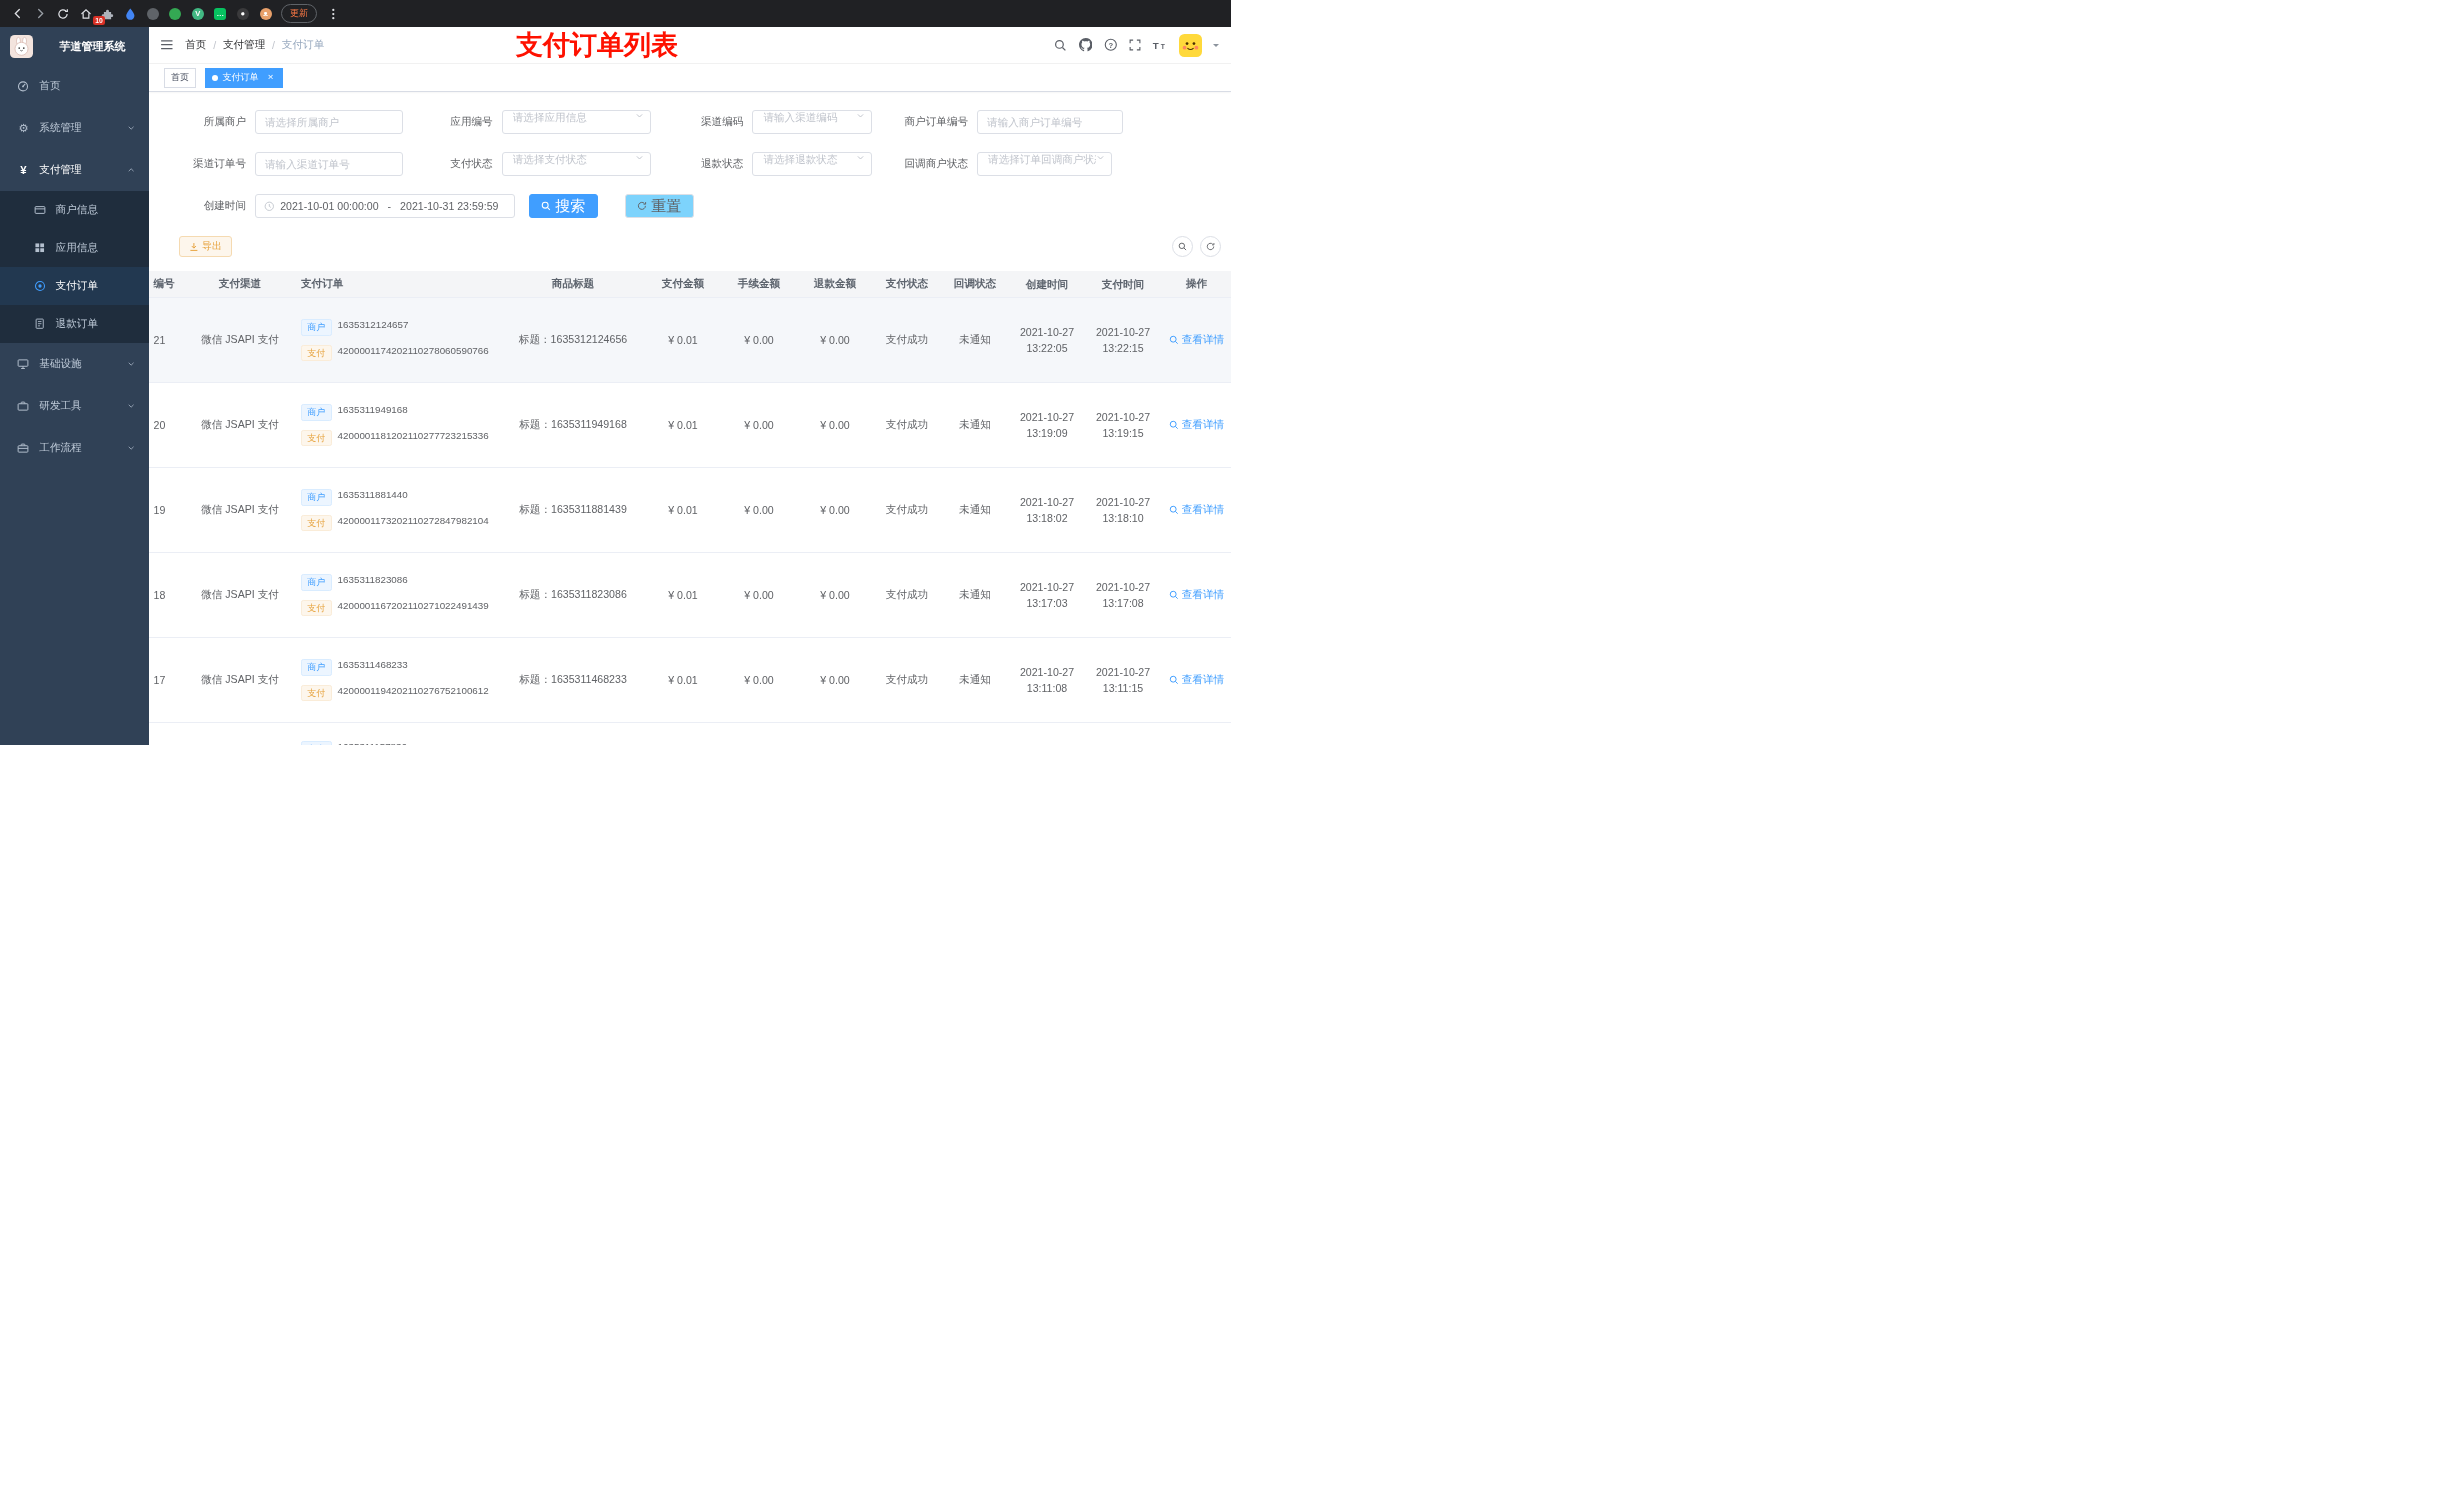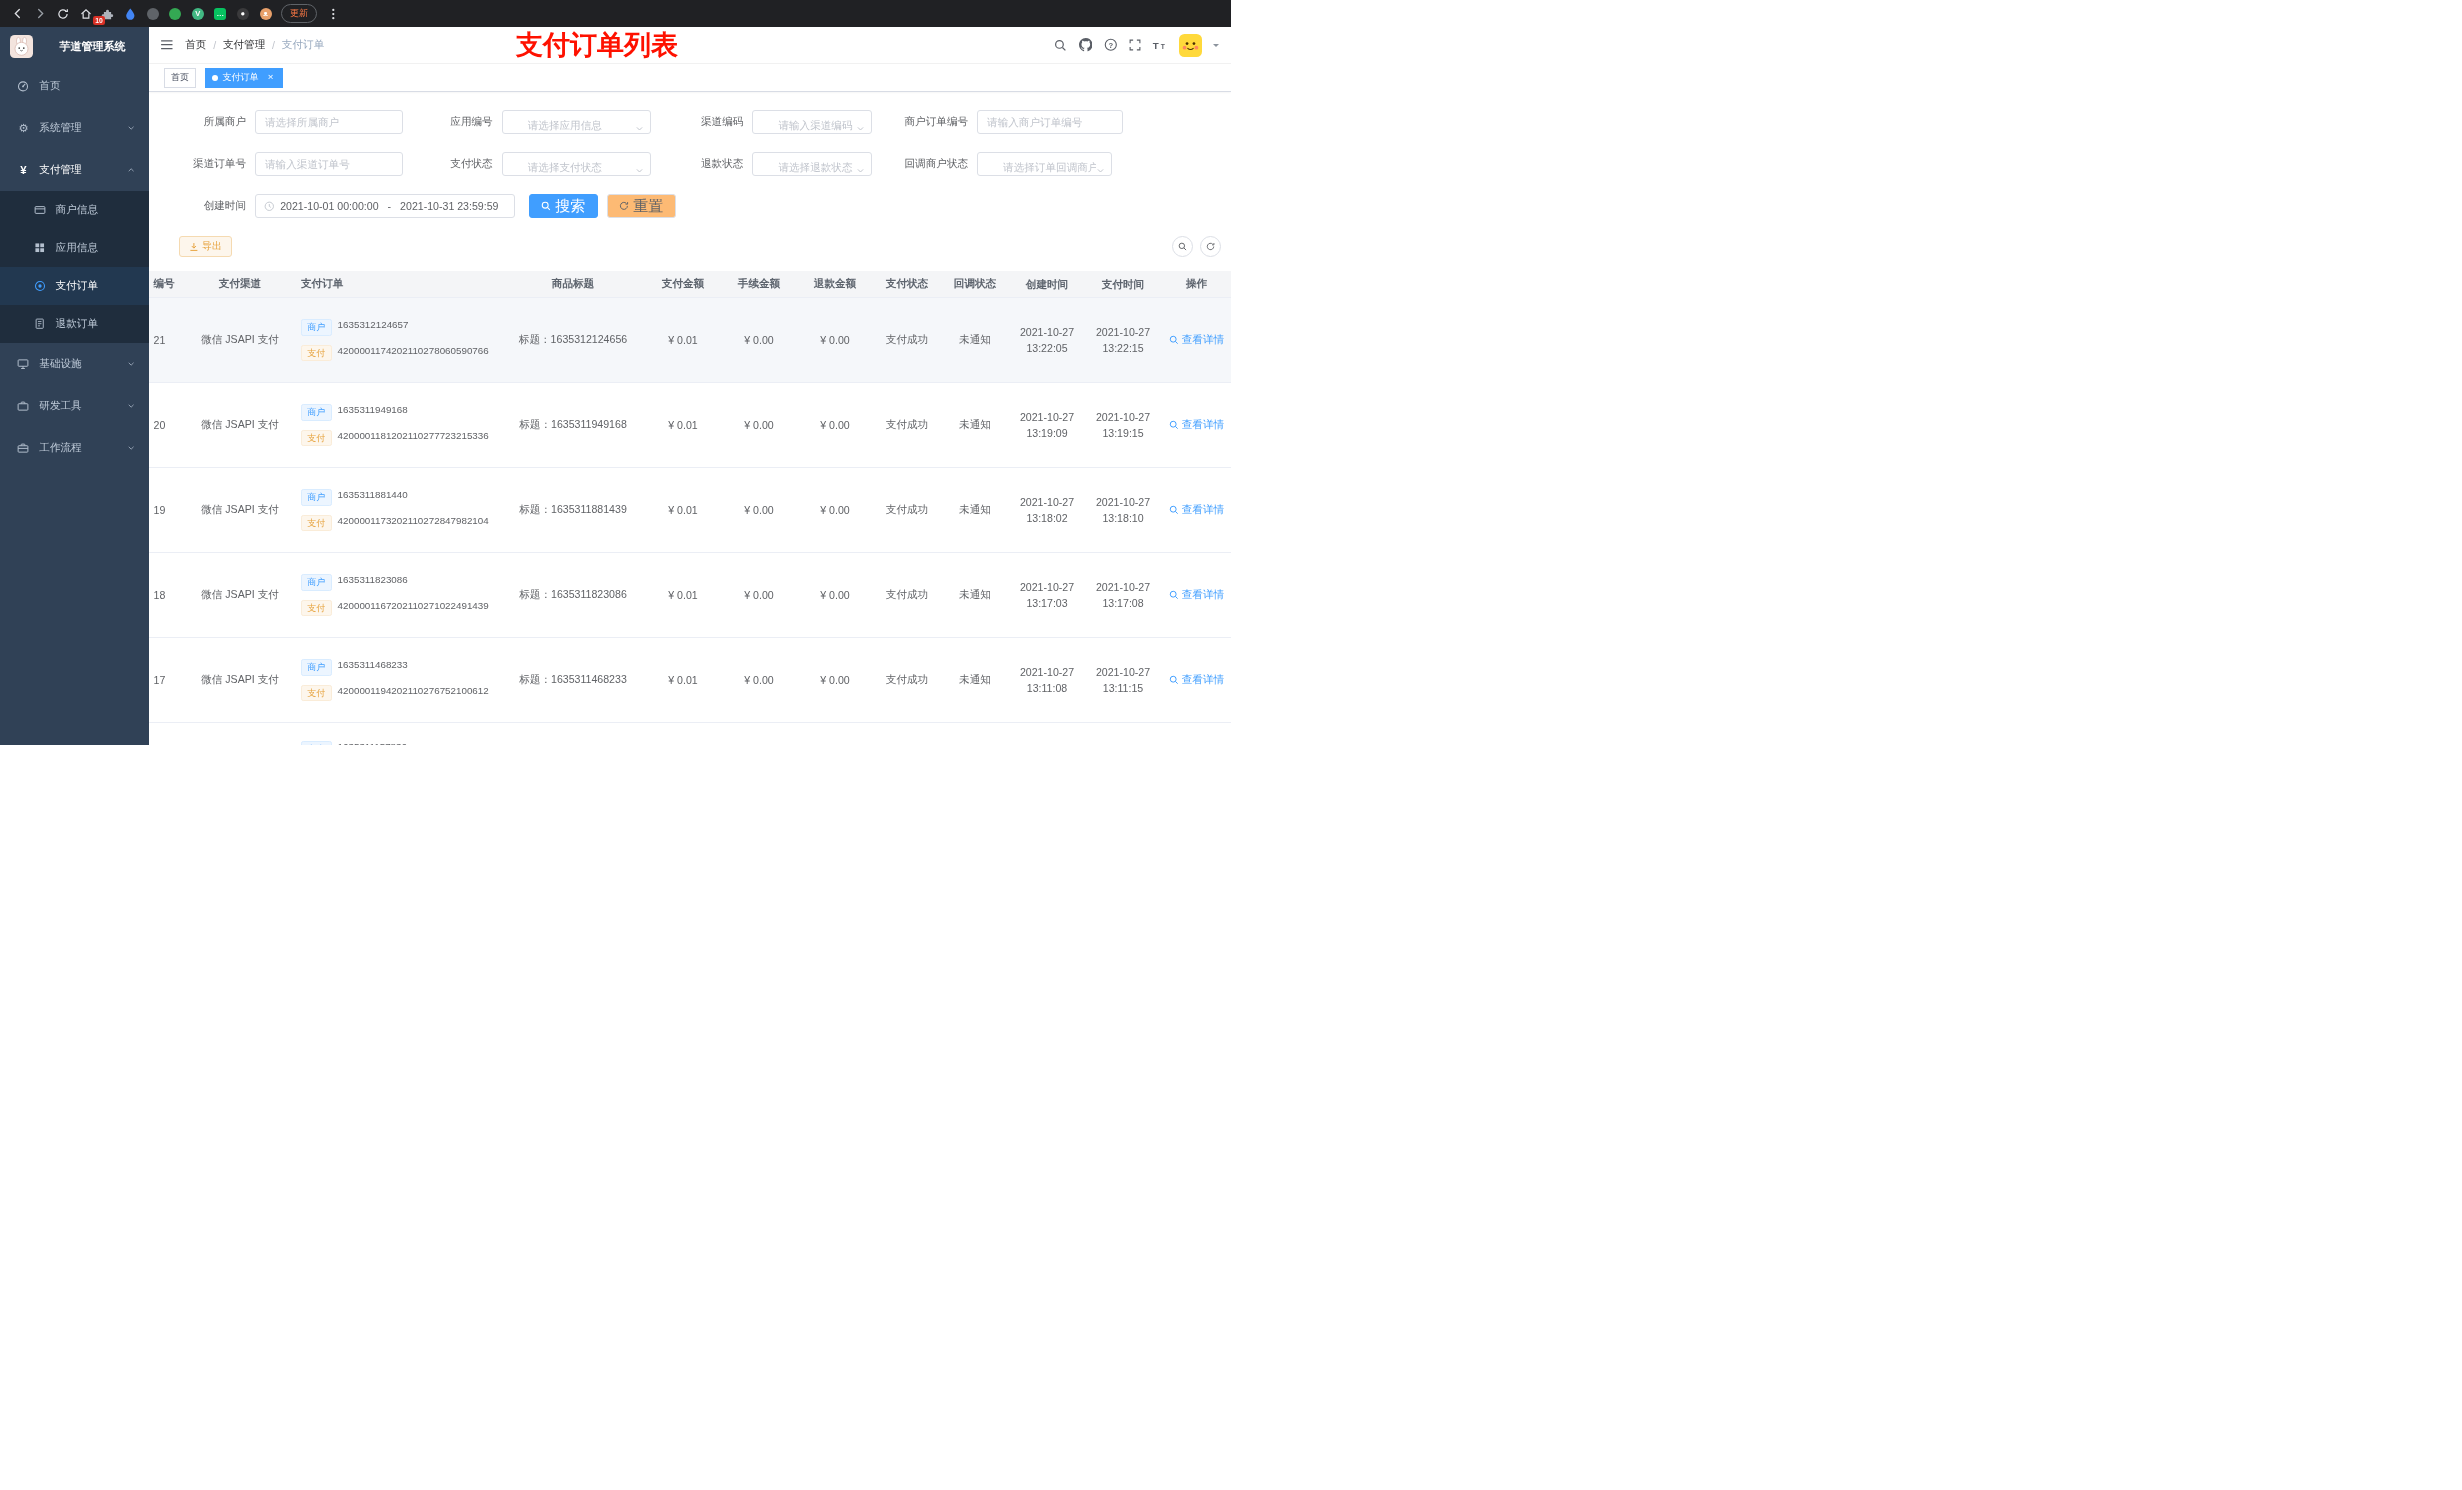--- a/index.html
+++ b/index.html
@@ -67,30 +67,30 @@
   .content{flex:1;position:relative;overflow:hidden;padding-top:18px;}
   .f-row{display:flex;align-items:center;margin-bottom:18px;padding-left:33px;}
   .f-item{display:flex;align-items:center;}
   .f-item + .f-item{margin-left:19.7px;}
   .f-label{font-size:10.6px;color:#606266;text-align:right;padding-right:9px;box-sizing:border-box;flex-shrink:0;}
   .lw1{width:73px;}.lw2{width:79px;}.lw3{width:82px;}.lw4{width:85px;}
   .f-input,.f-select{height:24px;border:0.8px solid #dcdfe6;border-radius:3px;box-sizing:border-box;
        font-size:10.6px;color:#606266;background:#fff;}
   .f-input{padding:0 9px;font-family:inherit;}
   .f-input::placeholder{color:#c0c4cc;opacity:1;}
-  .f-select{display:flex;align-items:flex-end;padding:0 6px 0 25px;cursor:pointer;}
+  .f-select{display:flex;align-items:flex-start;padding:0 6px 0 10px;cursor:pointer;}
   .f-select .ph{color:#c0c4cc;flex:1;white-space:nowrap;overflow:hidden;}
   .iw1{width:148px;}.iw2{width:149px;}.iw3{width:120px;}.iw4{width:146px;}.iw5{width:135px;}
   .date-range{width:260px;height:24px;border:0.8px solid #dcdfe6;border-radius:3px;box-sizing:border-box;
        display:flex;align-items:center;padding:0 7.6px;gap:6px;font-size:10.6px;color:#606266;white-space:nowrap;overflow:hidden;}
   .date-sep{color:#606266;padding:0 3px;}
   .btn{height:24px;border-radius:3px;font-size:15px;display:inline-flex;align-items:center;gap:4.5px;
        padding:0 11.4px;cursor:pointer;font-family:inherit;}
   .btn-primary{background:#409eff;border:0.8px solid #409eff;color:#fff;margin-left:13.6px;}
-  .btn-plain{background:#fdba74;border:0.8px solid #dcdfe6;color:#606266;margin-left:9px;}
+  .btn-plain{background:#7dd3fc;border:0.8px solid #dcdfe6;color:#606266;margin-left:27px;}
 
   .toolbar-row{position:relative;height:21px;margin-top:1.5px;}
   .export-btn{margin-left:29.5px;height:21px;padding:0 9px;background:#fdf6ec;border:0.8px solid #f5dab1;
        color:#e6a23c;border-radius:3px;font-size:9.8px;display:inline-flex;align-items:center;gap:3.8px;cursor:pointer;font-family:inherit;}
   .circle-btn{position:absolute;top:0;width:21px;height:21px;border:0.8px solid #dcdfe6;border-radius:50%;
        display:flex;align-items:center;justify-content:center;color:#606266;background:#fff;cursor:pointer;box-sizing:border-box;}
   .cb1{right:38px;}.cb2{right:9.8px;}
 
   
   .dtable{margin-top:14.4px;width:1082px;font-size:10.6px;color:#606266;}

